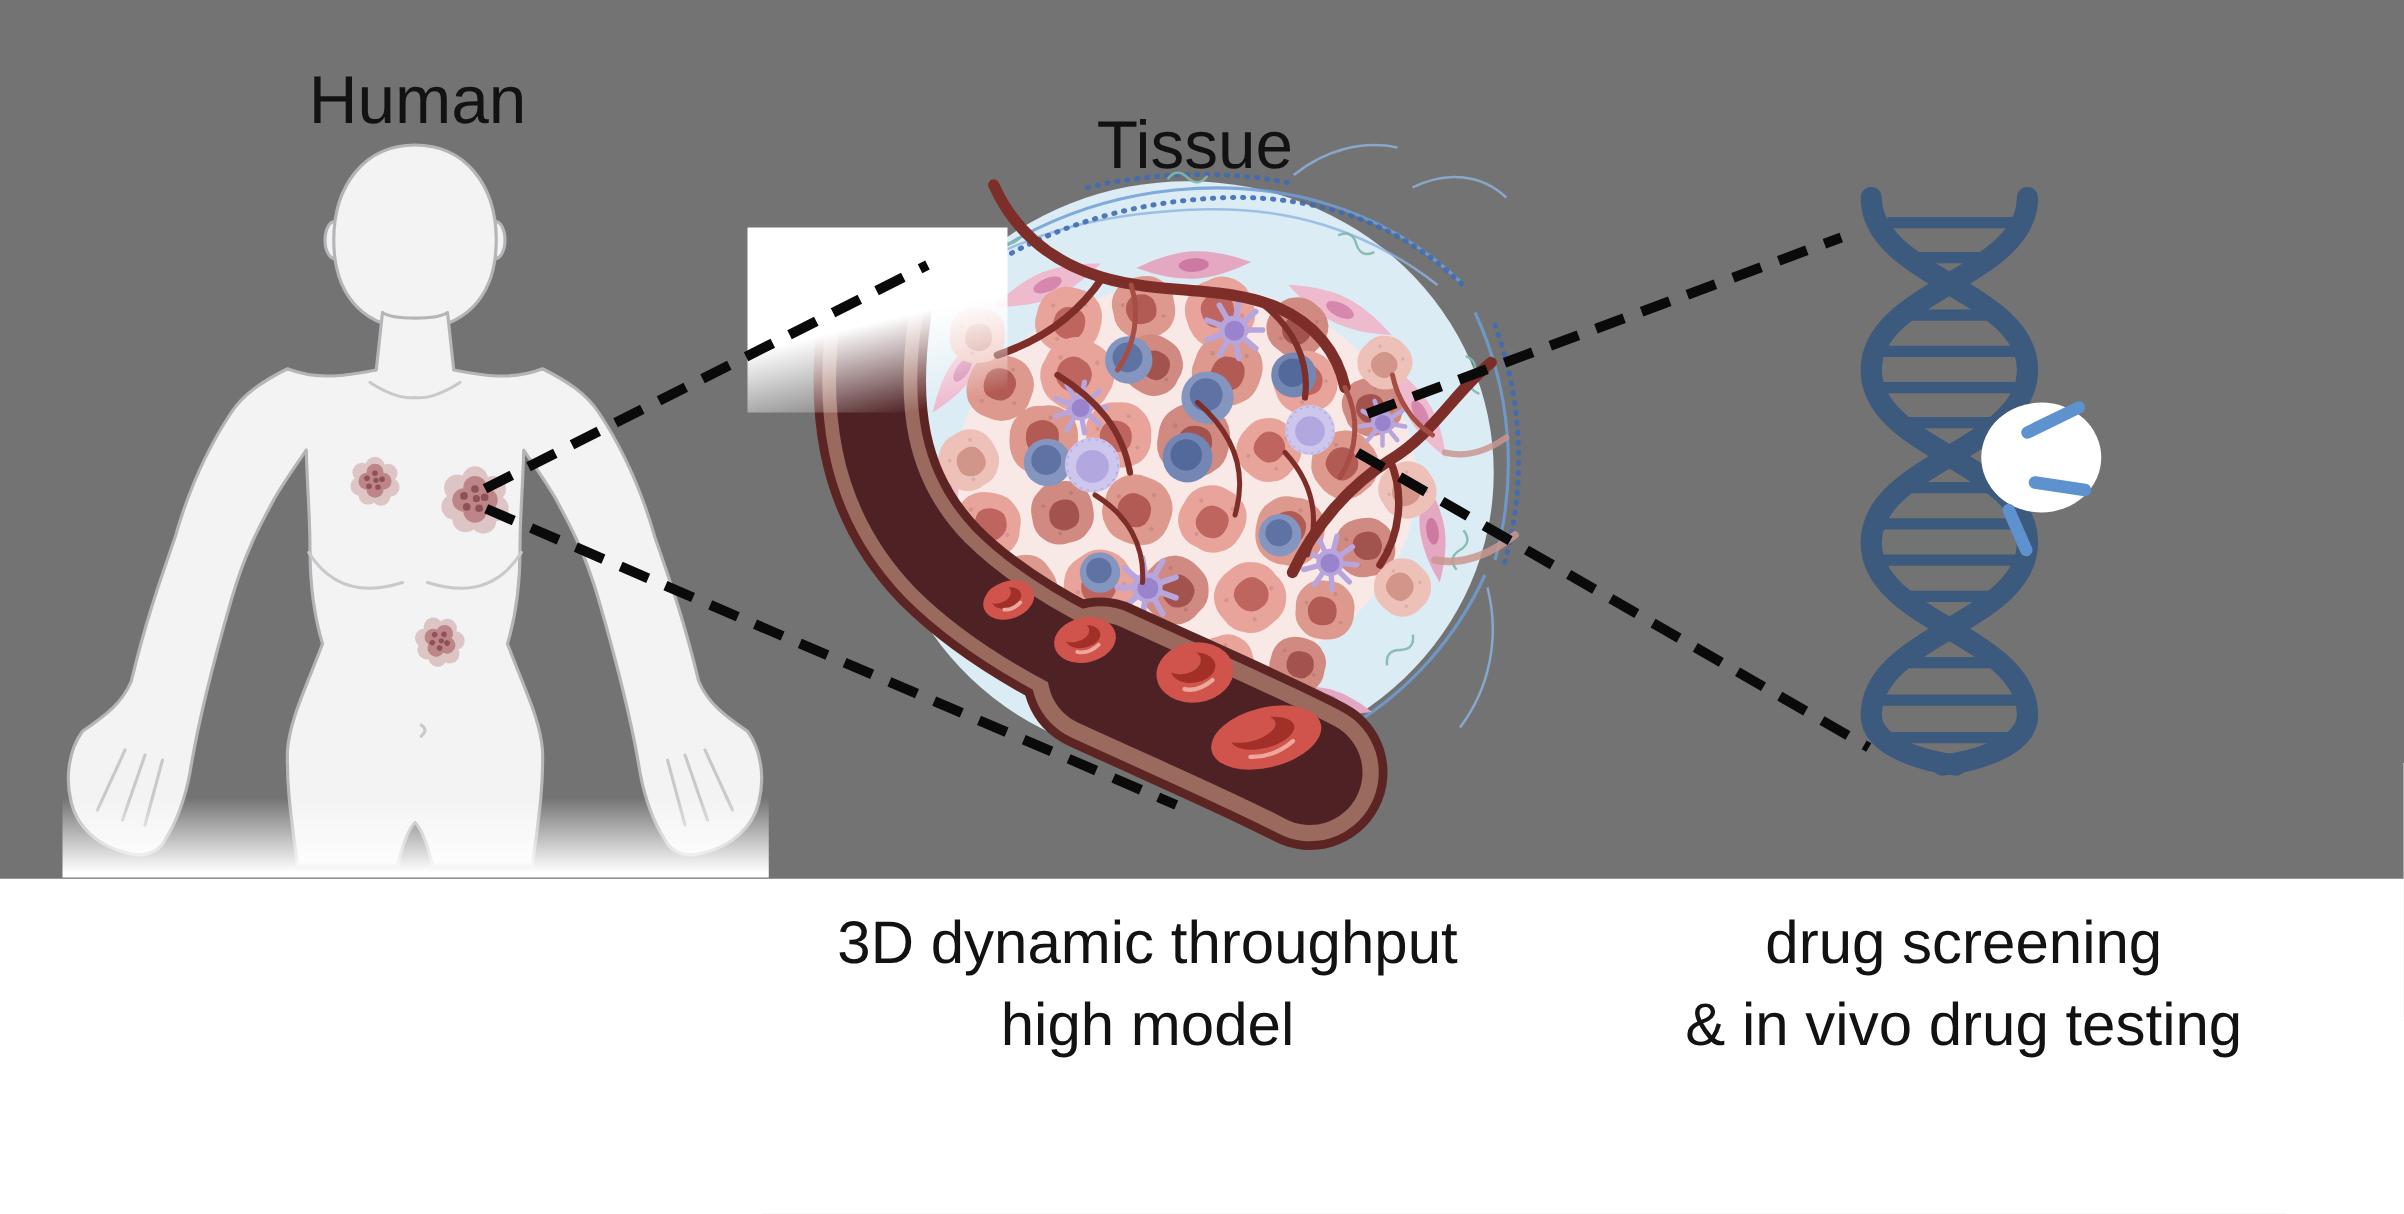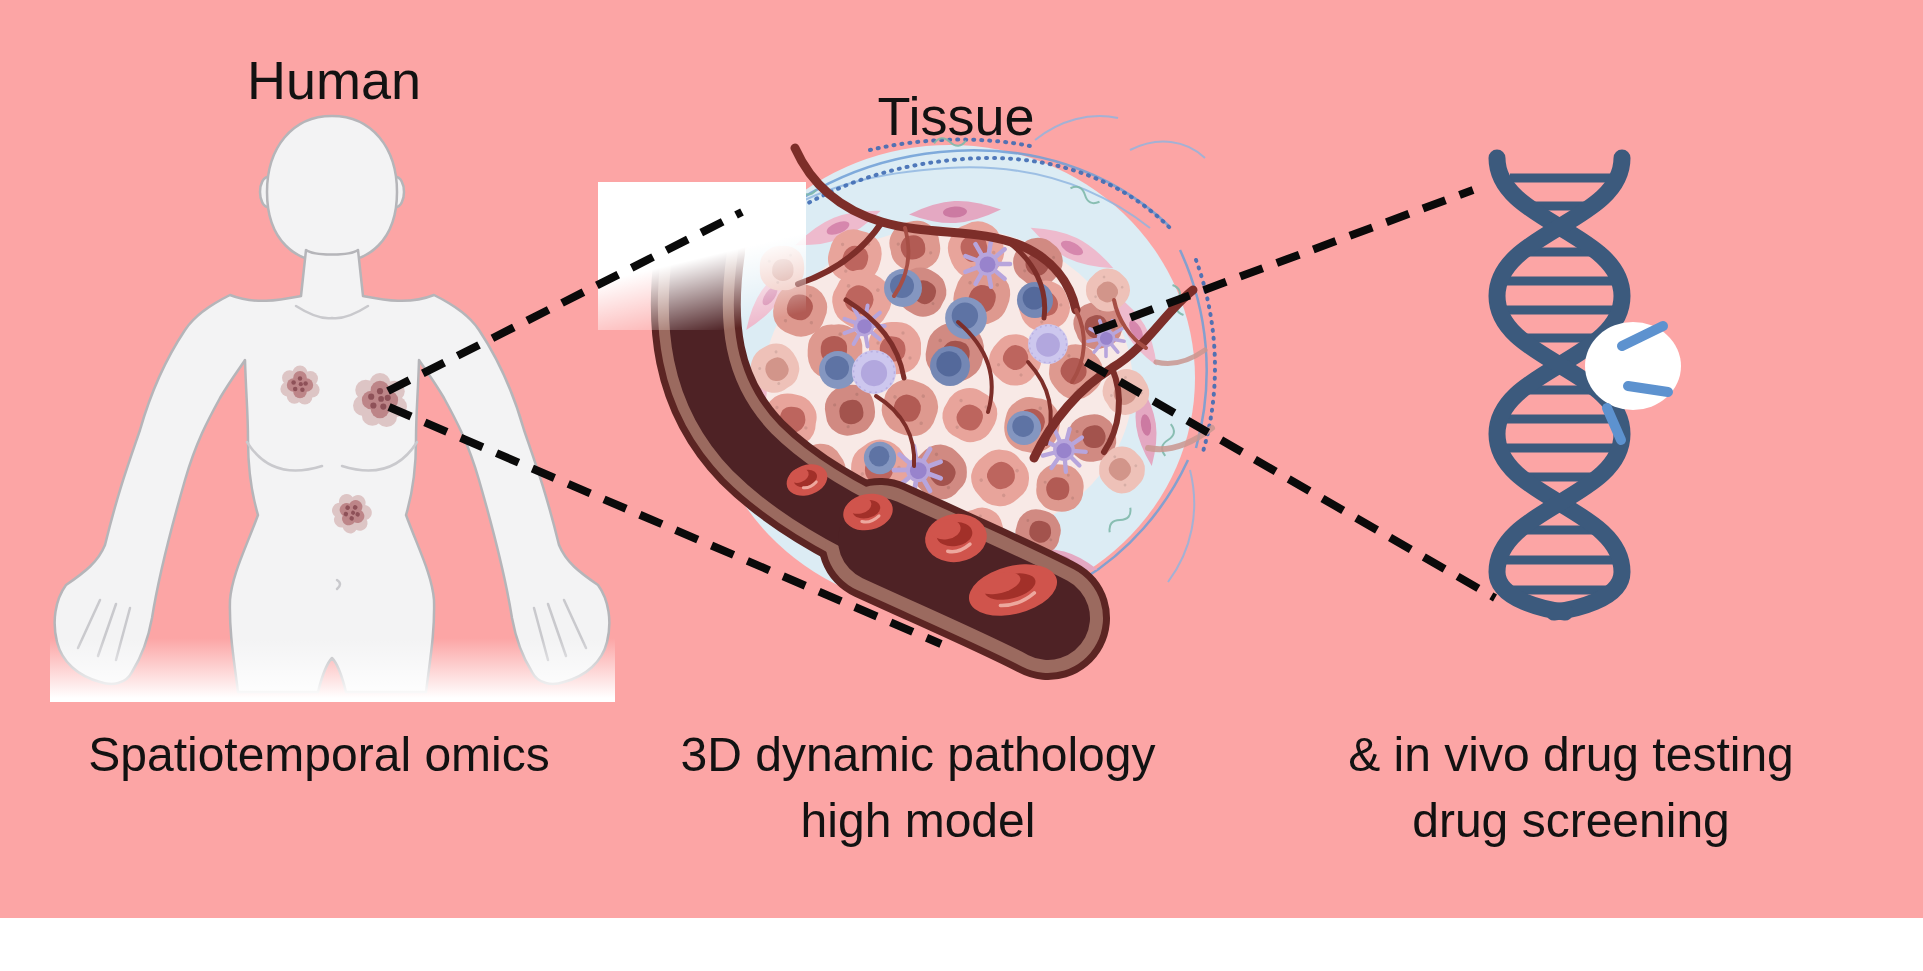--- a/index.html
+++ b/index.html
@@ -1,18 +1,18 @@
 <!DOCTYPE html>
 <html><head>
 <meta charset="utf-8">
 <style>
   html,body{margin:0;padding:0;background:#ffffff;}
   body{width:1923px;height:971px;overflow:hidden;
        font-family:"Liberation Sans", sans-serif;}
-  .stage{position:relative;width:1923px;height:918px;background:#fca5a5;}
+  .stage{position:relative;width:1923px;height:703px;background:#737373;}
   .stage svg{position:absolute;left:0;top:0;}
   .panel-title{position:absolute;width:400px;text-align:center;
        font-size:54px;line-height:60px;color:#121212;letter-spacing:0;}
   .panel-caption{position:absolute;width:560px;text-align:center;
        font-size:48px;line-height:66px;color:#121212;}
   .t-human{left:134px;top:50px;}
   .t-tissue{left:756px;top:48px;margin-top:38px;}
   .t-molecule{left:1347px;top:50px;}
   .c-human{left:39px;top:722px;}
   .c-tissue{left:638px;top:722px;}
@@ -378,24 +378,23 @@
     <line class="dash" x1="389" y1="407" x2="941" y2="644"></line>
     <line class="dash" x1="1094" y1="331" x2="1473" y2="190"></line>
     <line class="dash" x1="1086" y1="362" x2="1495" y2="598"></line>
   </g>
 </svg>
 
   <div class="panel-title t-human">Human</div>
   <div class="panel-title t-tissue">Tissue</div>
 
   <div class="panel-caption c-human">
-    <div>Spatiotemporal omics</div>
   </div>
   <div class="panel-caption c-tissue">
-    <div>3D dynamic pathology</div>
+    <div>3D dynamic throughput</div>
     <div>high model</div>
   </div>
   <div class="panel-caption c-molecule">
+    <div>drug screening</div>
     <div>&amp; in vivo drug testing</div>
-    <div>drug screening</div>
   </div>
 
 </div>
 
 </body></html>

